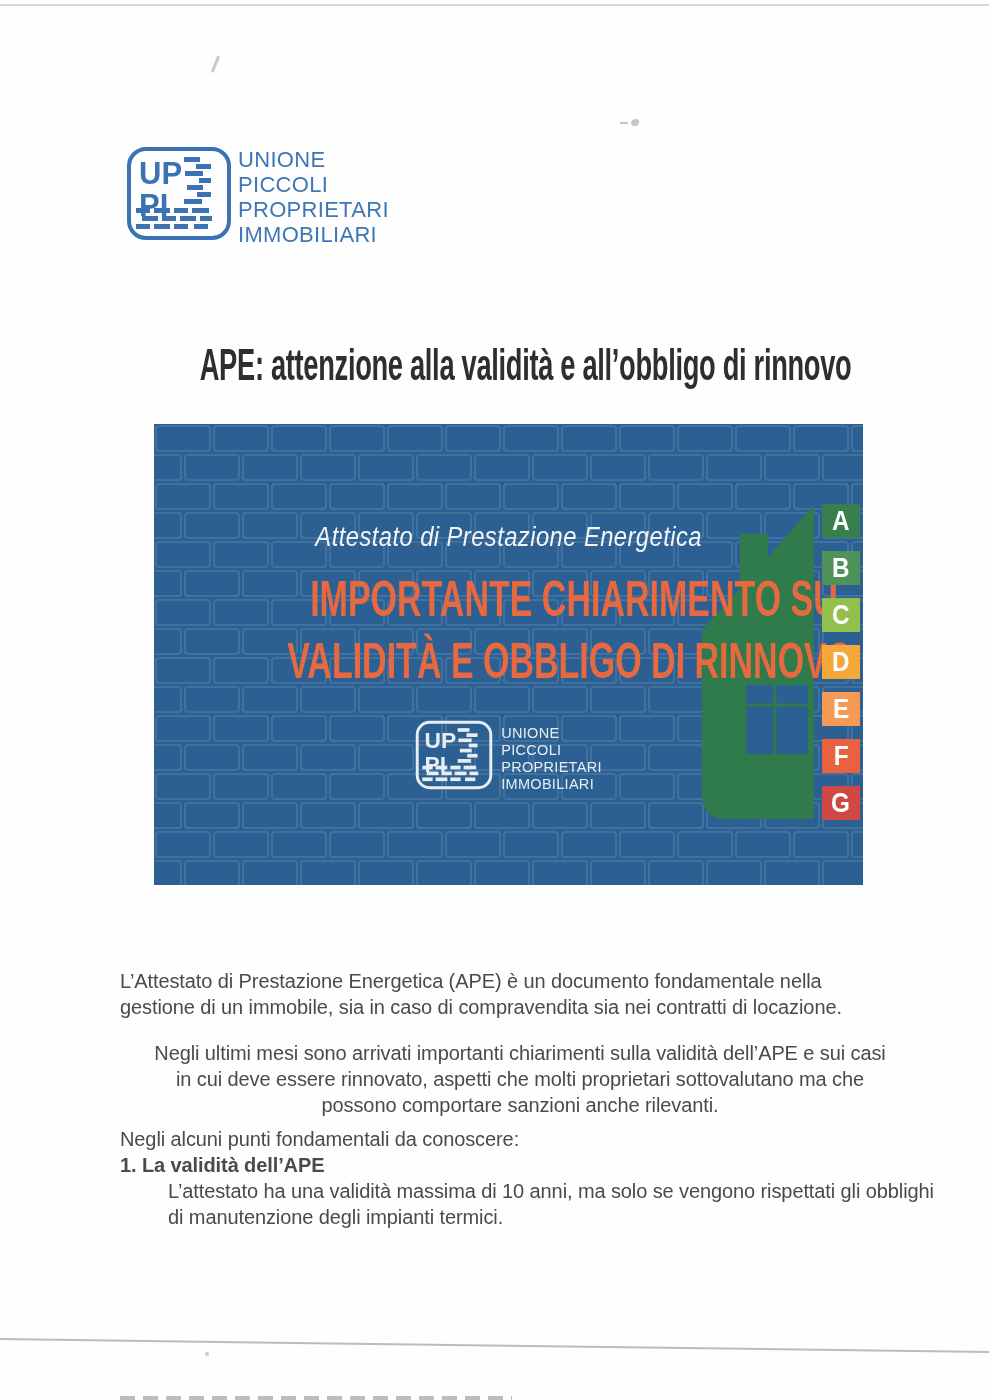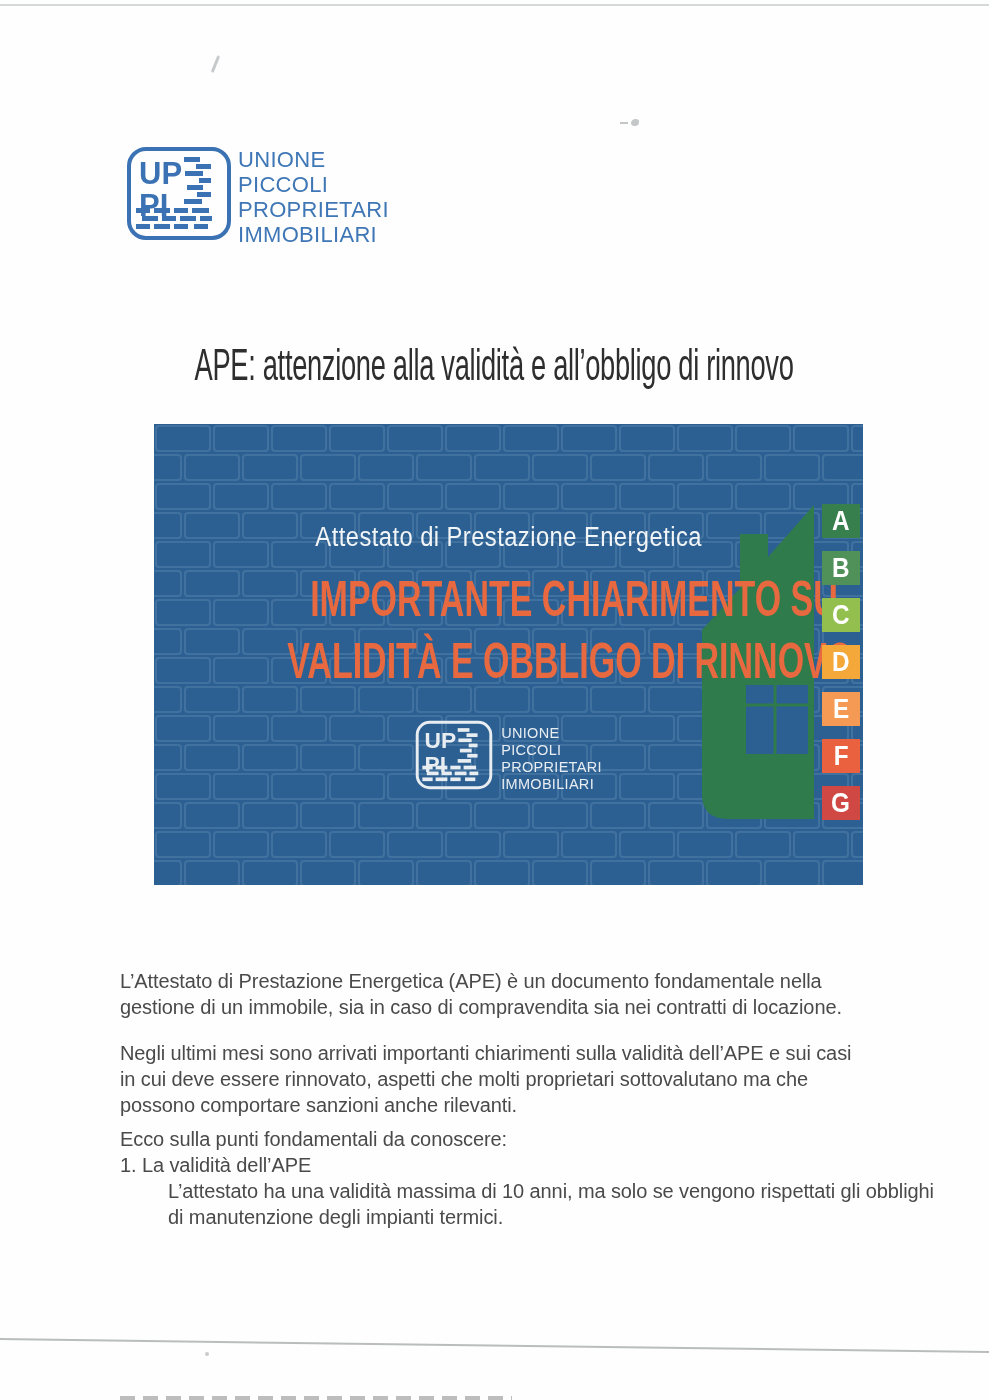--- a/index.html
+++ b/index.html
@@ -22,46 +22,46 @@
   .bottom-dot{left:205px;top:1352px;width:4px;height:4px;border-radius:50%;background:#b4b7b6;opacity:.7;}
   .cut-text-strip{left:120px;top:1396px;width:392px;height:4px;opacity:.65;filter:blur(.4px);
     background:repeating-linear-gradient(90deg,#9b9b9b 0 15px,transparent 15px 23px);}
 
   
   .logo-badge{left:126px;top:146px;width:106px;height:95px;color:#3b72b4;}
   .logo-words{left:238px;top:147px;color:#3f77b6;font-size:22px;line-height:25px;font-weight:400;letter-spacing:.3px;}
 
   
   .page-title{left:0;top:340px;width:989px;text-align:center;color:#2e2e2e;
-    font-size:44px;font-weight:400;white-space:nowrap;}
+    font-size:44px;font-weight:700;white-space:nowrap;}
   .page-title .squeeze{display:inline-block;transform:scaleX(.62);transform-origin:center;letter-spacing:-.5px;}
 
   
   .banner{left:154px;top:424px;width:709px;height:461px;background:#2d6092;overflow:hidden;}
   .banner svg.bricks{position:absolute;left:0;top:0;}
-  .banner-subtitle{left:0;top:98px;width:100%;text-align:center;color:#f2f5f7;font-size:27px;white-space:nowrap;}
+  .banner-subtitle{left:0;top:98px;width:100%;text-align:center;color:#f2f5f7;font-size:27px;white-space:nowrap;font-style:italic;}
   .banner-subtitle .squeeze{display:inline-block;transform:scaleX(.88);transform-origin:center;letter-spacing:.5px;}
   .banner-headline{left:0;width:100%;text-align:center;color:#e8693f;font-size:50px;font-weight:700;white-space:nowrap;}
   .banner-headline .squeeze{display:inline-block;transform:scaleX(.68);transform-origin:center;letter-spacing:0;}
   .hl1{top:146px;padding-left:32px;} .hl2{top:208px;}
   .banner-logo{left:0;top:296px;width:100%;display:flex;justify-content:center;gap:8px;color:#e8edf2;}
   .banner-logo .badge{width:78px;height:70px;color:#e8edf2;}
   .banner-logo .words{font-size:14.5px;line-height:17px;letter-spacing:.3px;padding-top:5px;}
 
   .energy-col{right:3px;top:80px;width:38px;}
   .energy-square{width:38px;height:34px;margin-bottom:13px;display:flex;align-items:center;justify-content:center;
     color:#fff;font-size:27px;font-weight:700;}
   .energy-square span{display:inline-block;transform:scaleX(.9);}
 
   
   .bodytext{color:#4a4a4a;font-size:20px;line-height:26px;letter-spacing:-.1px;white-space:pre-line;}
   .p1{left:120px;top:968px;width:800px;}
-  .p2{left:120px;top:1040px;width:800px;}
+  .p2{left:120px;top:1040px;width:800px;text-align:center;}
   .p3-intro{left:120px;top:1126px;width:800px;}
-  .p3-head{left:120px;top:1152px;width:800px;font-weight:400;}
+  .p3-head{left:120px;top:1152px;width:800px;font-weight:700;}
   .p3-body{left:120px;top:1178px;width:800px;margin-left:48px;}
 </style>
 </head>
 <body>
 
 <svg width="0" height="0" style="position:absolute" aria-hidden="true">
   <symbol id="uppi-badge" viewBox="0 0 106 95">
     <rect x="3" y="3" width="100" height="89" rx="17" fill="none" stroke="currentColor" stroke-width="4"></rect>
     <text x="13" y="38" font-family="Liberation Sans, sans-serif" font-size="31" font-weight="700" fill="currentColor">UP</text>
     <text x="13" y="70" font-family="Liberation Sans, sans-serif" font-size="31" font-weight="700" fill="currentColor">PI</text>
@@ -184,16 +184,16 @@
         <span>G</span>
       </div>
     </div>
 </div>
 
 <div class="abs bodytext p1">L’Attestato di Prestazione Energetica (APE) è un documento fondamentale nella
 gestione di un immobile, sia in caso di compravendita sia nei contratti di locazione.</div>
 <div class="abs bodytext p2">Negli ultimi mesi sono arrivati importanti chiarimenti sulla validità dell’APE e sui casi
 in cui deve essere rinnovato, aspetti che molti proprietari sottovalutano ma che
 possono comportare sanzioni anche rilevanti.</div>
-<div class="abs bodytext p3-intro">Ecco sulla punti fondamentali da conoscere:</div>
+<div class="abs bodytext p3-intro">Negli alcuni punti fondamentali da conoscere:</div>
 <div class="abs bodytext p3-head">1. La validità dell’APE</div>
 <div class="abs bodytext p3-body">L’attestato ha una validità massima di 10 anni, ma solo se vengono rispettati gli obblighi
 di manutenzione degli impianti termici.</div>
 
 </body></html>

